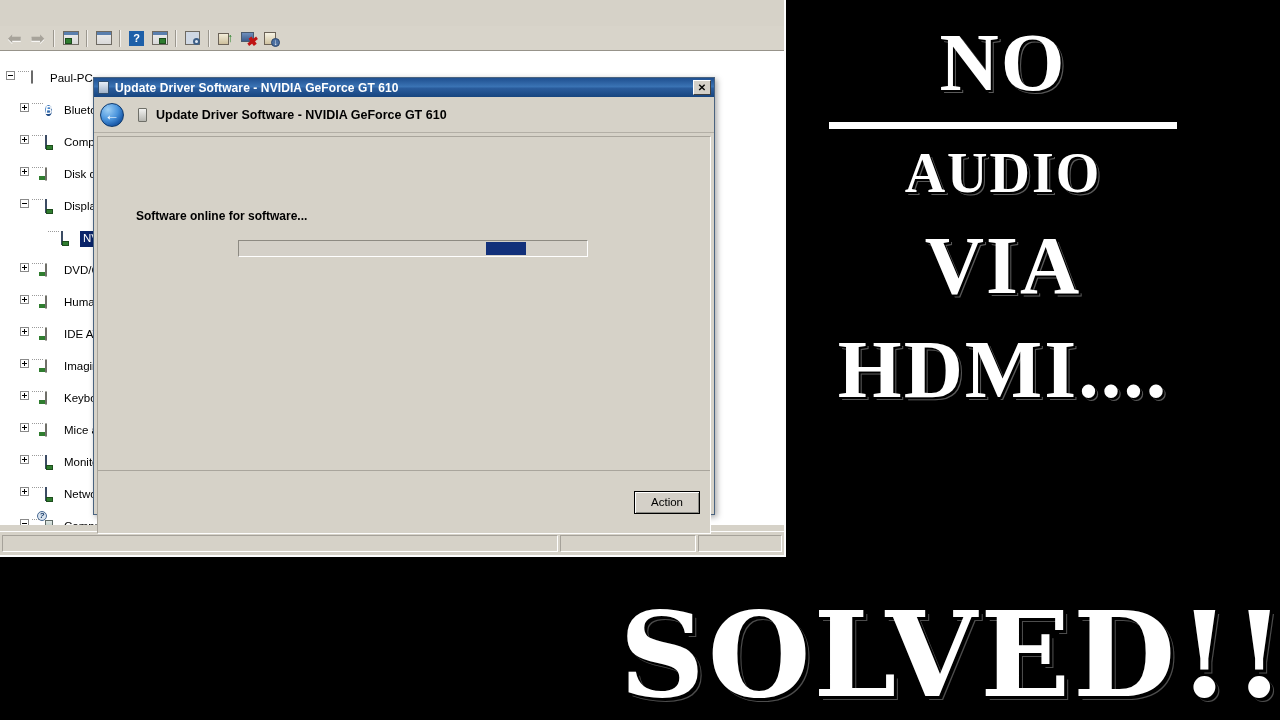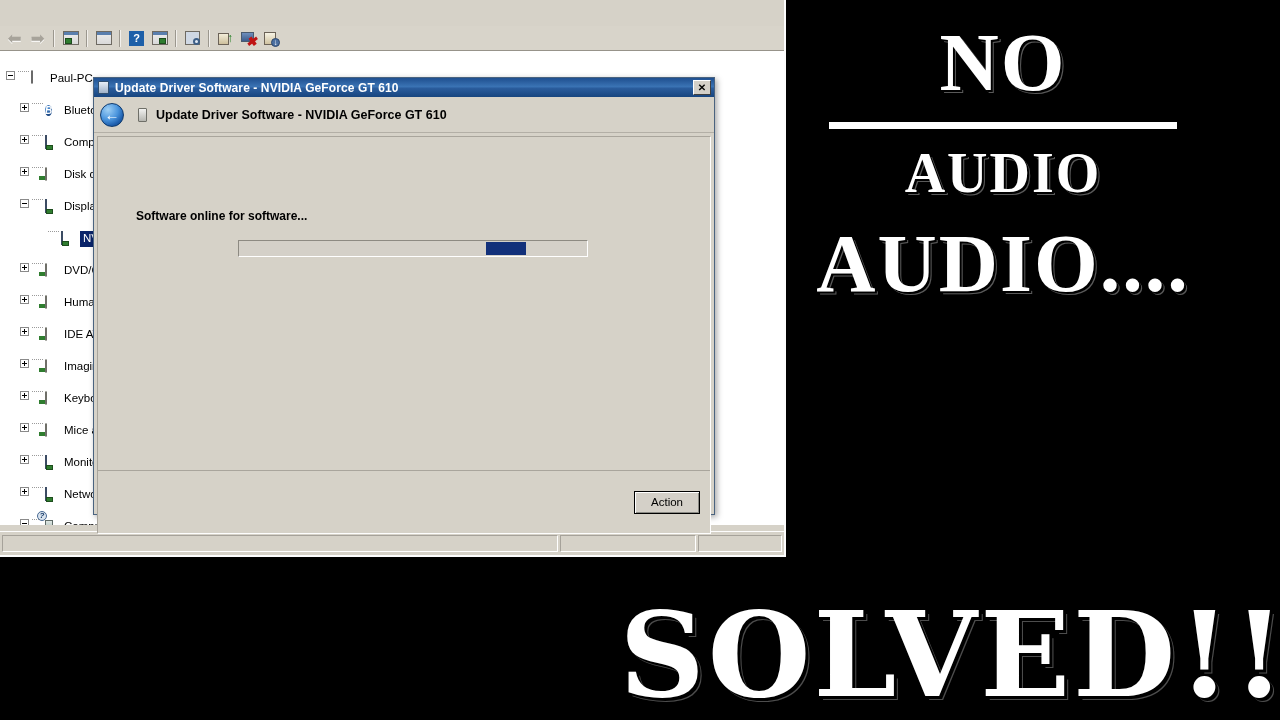--- a/index.html
+++ b/index.html
@@ -895,16 +895,17 @@
     <div class="dlg-footer">
       <div class="btn">Action</div>
     </div>
   </div>
 </div>
 
 <div class="overlay-right">
   <div class="ot-line ot-no">NO</div>
   <div class="ot-rule"></div>
   <div class="ot-line ot-audio">AUDIO</div>
-  <div class="ot-line ot-hdmi">AUDIO....</div>
+  <div class="ot-line ot-via">VIA</div>
+  <div class="ot-line ot-hdmi">HDMI....</div>
 </div>
 
 <div class="overlay-bottom">SOLVED!!</div>
 
 </body></html>

